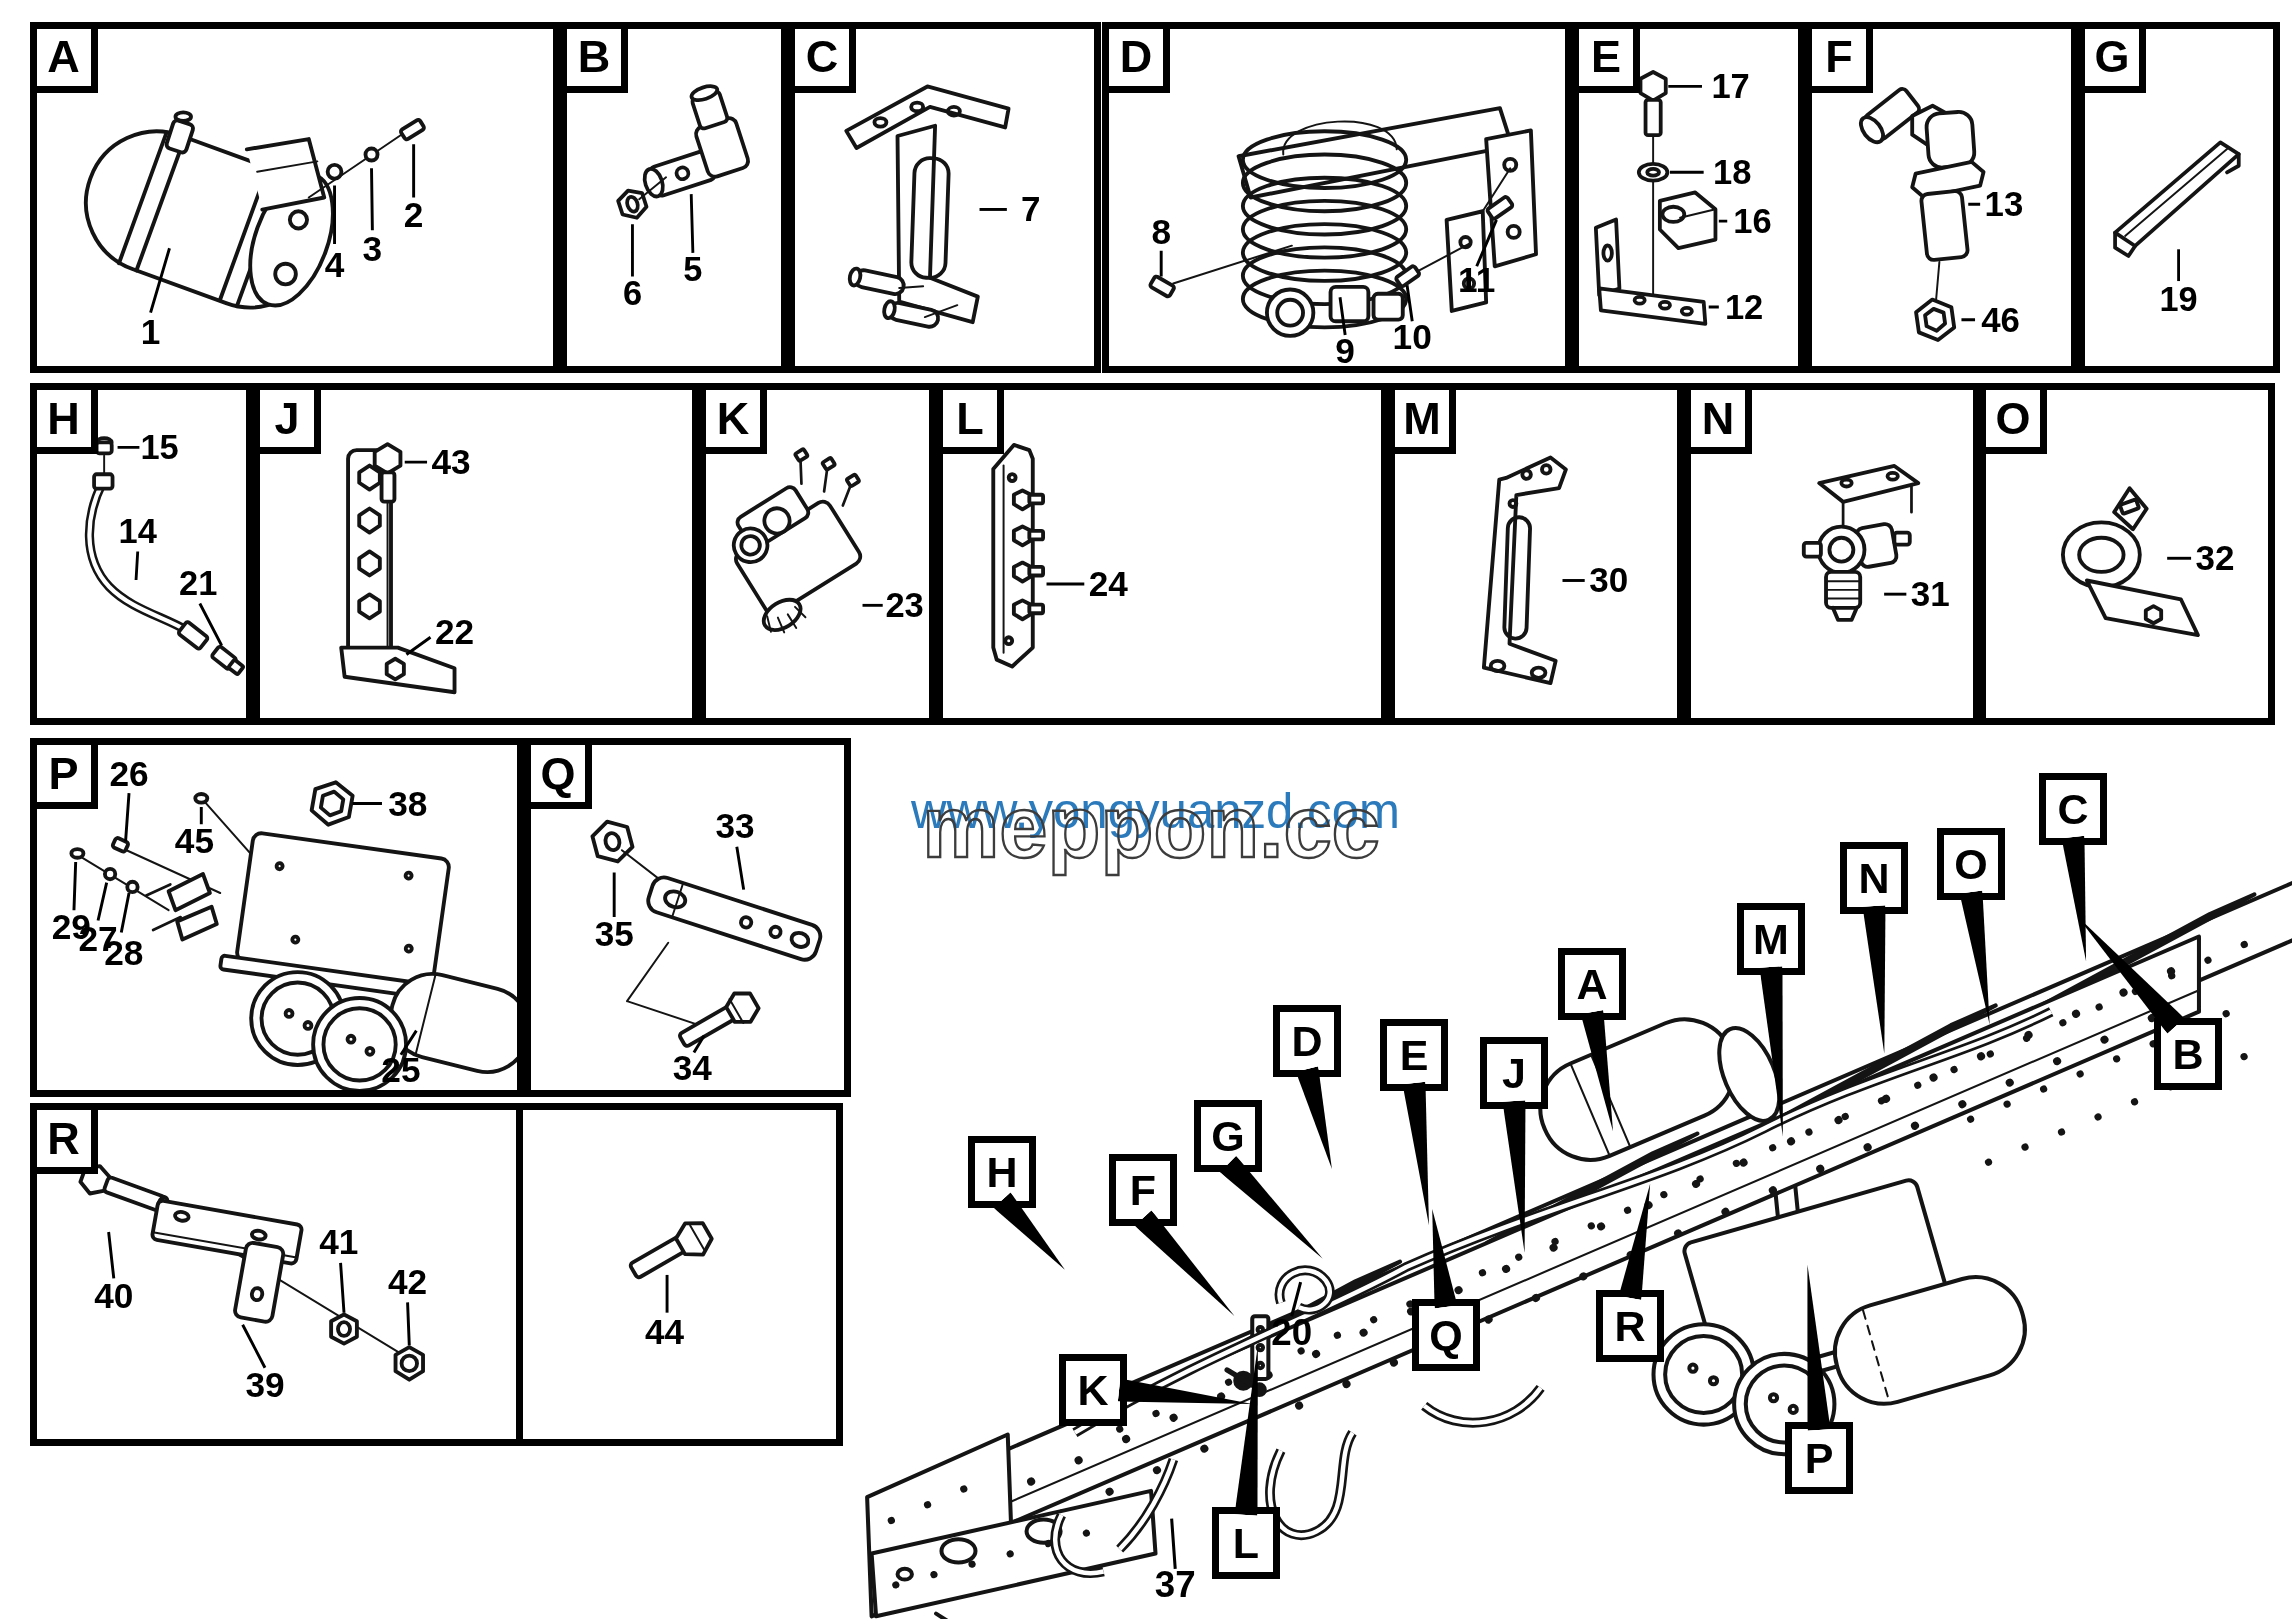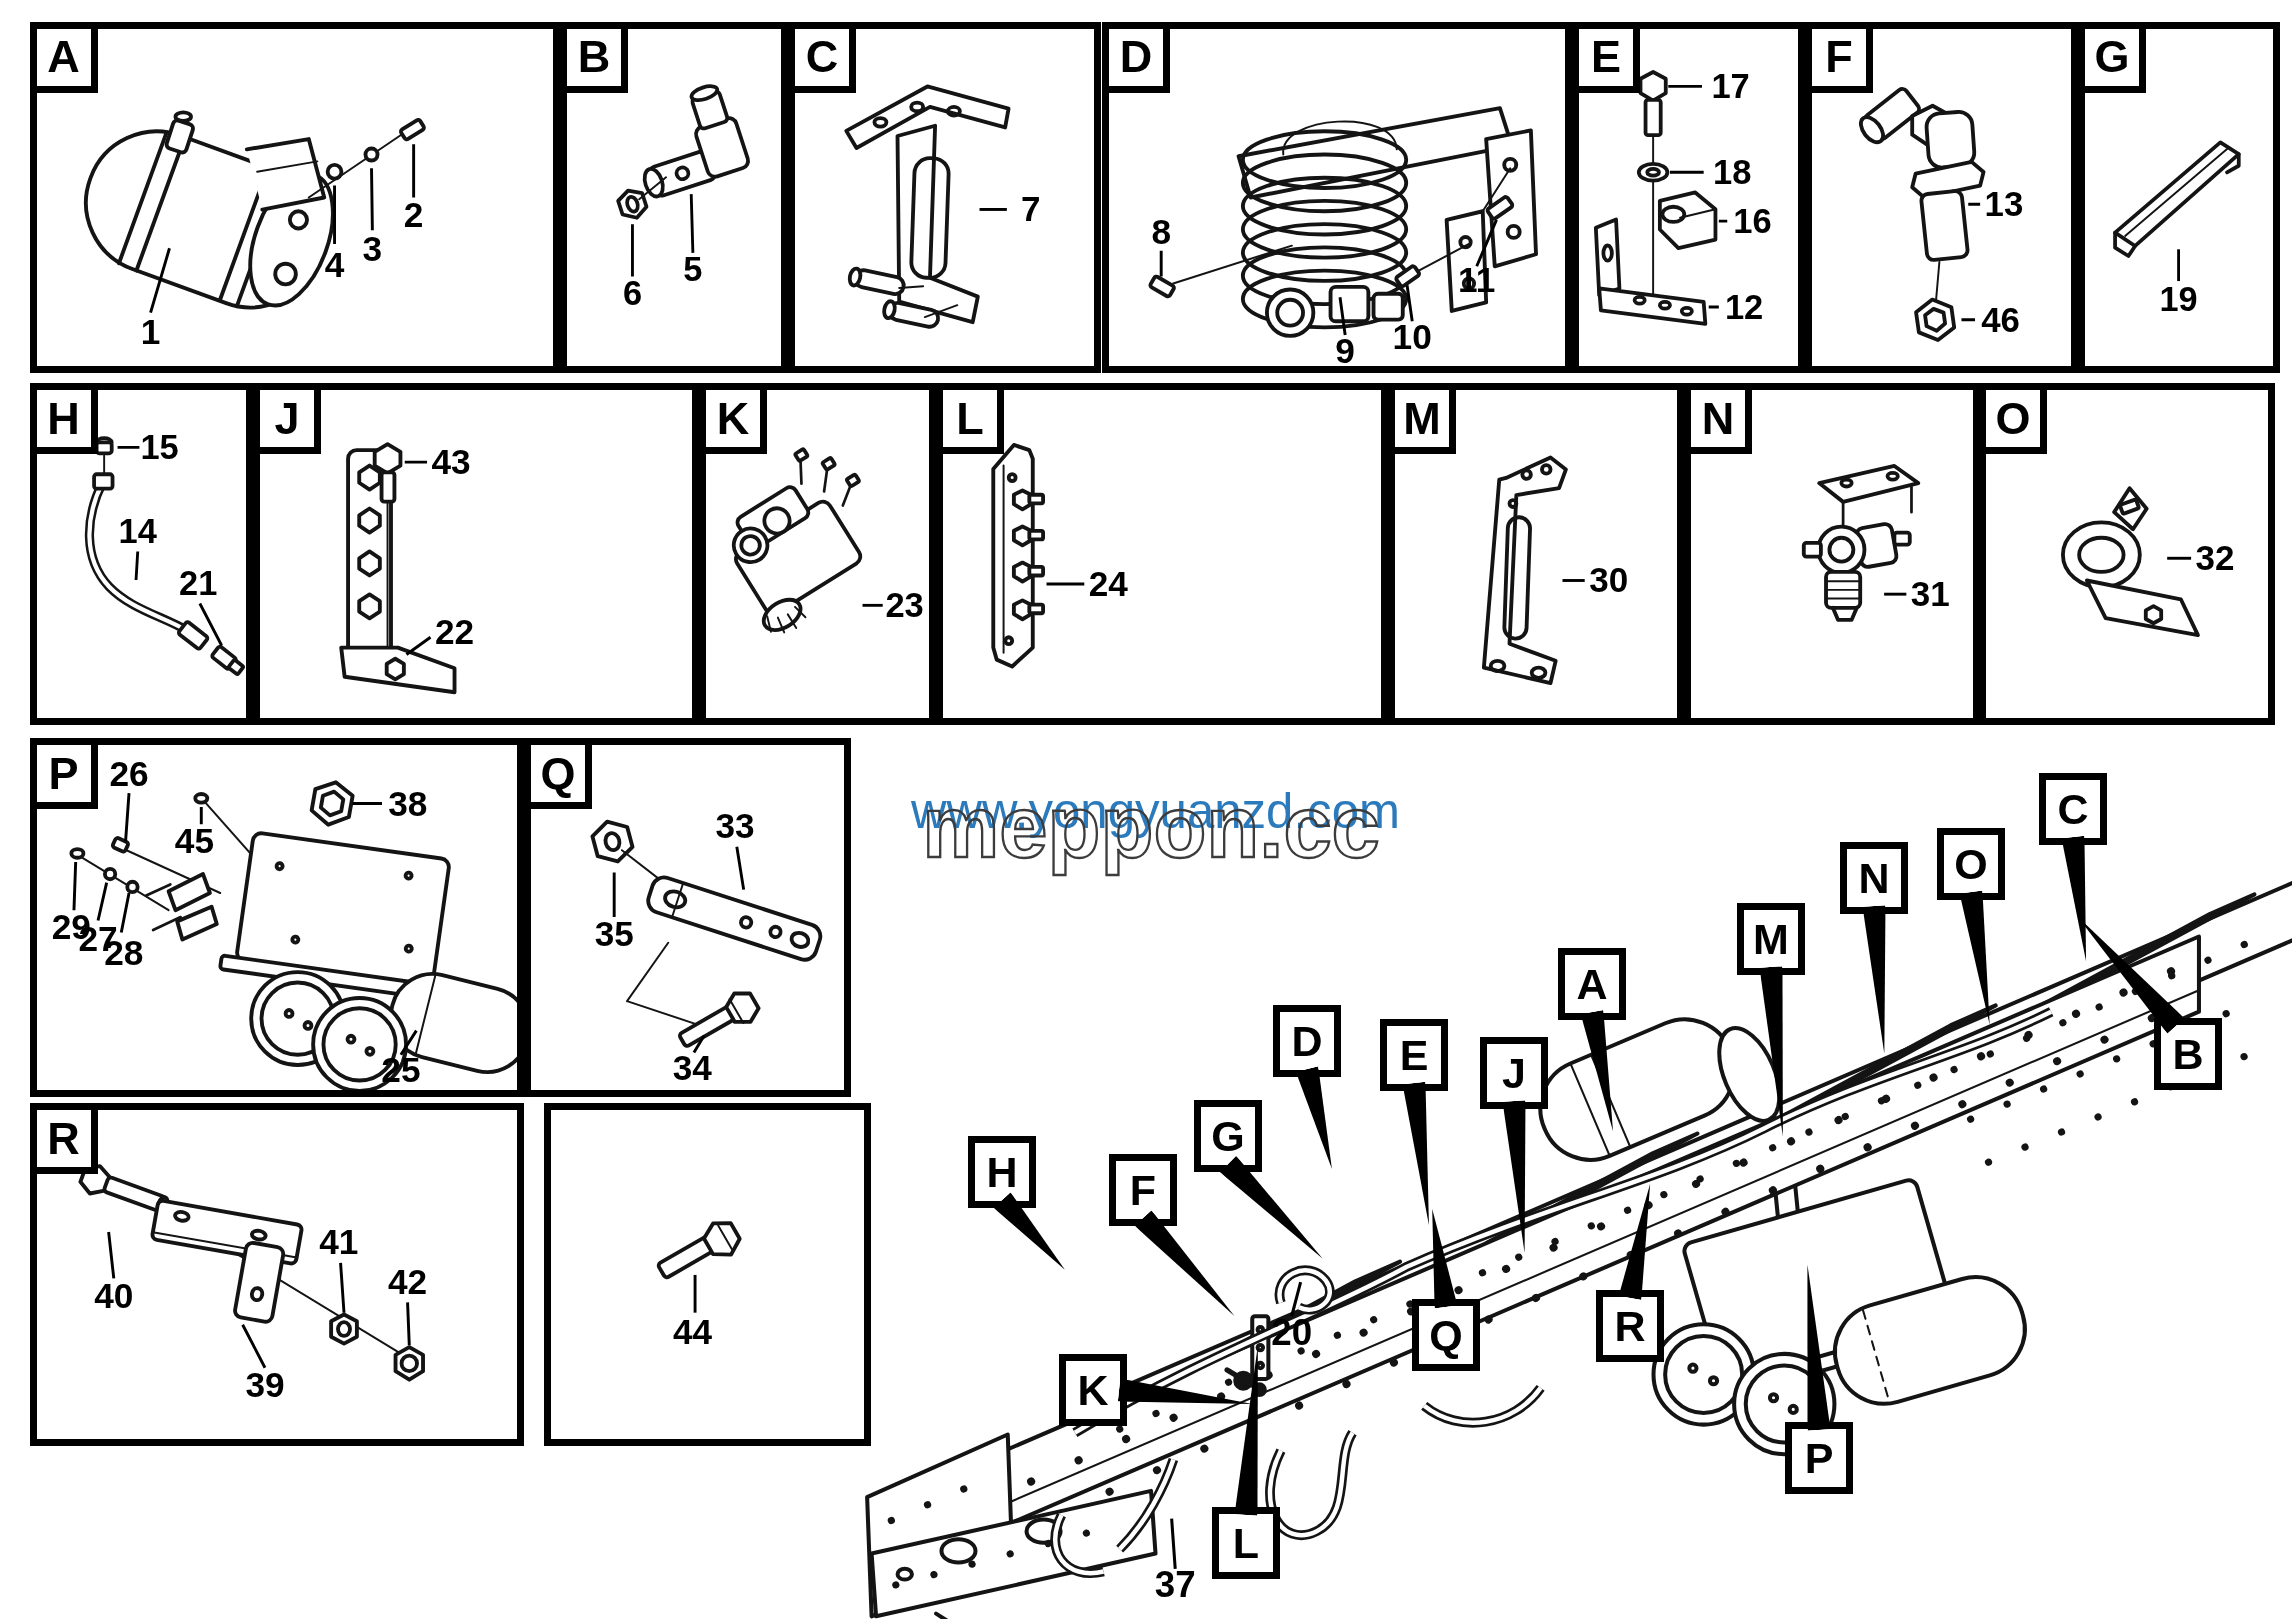--- a/index.html
+++ b/index.html
@@ -519,21 +519,21 @@
         <circle cx="430" cy="295" r="9"></circle>
       </g>
       <path class="ld" d="M86,196 L80,142 M262,300 L236,250 M350,178 L354,236 M428,224 L430,274"></path>
       <text class="num" x="86" y="230">40</text>
       <text class="num" x="262" y="334">39</text>
       <text class="num" x="348" y="168">41</text>
       <text class="num" x="428" y="214">42</text>
     </svg>
   </div>
 
-  <div class="cell" style="left:544px;top:1103px;width:327px;height:343px">
+  <div class="cell" style="left:516px;top:1103px;width:327px;height:343px">
     <svg class="art" viewBox="0 0 365 383">
       <g class="ln">
         <g transform="rotate(-30 185 155)">
           <rect x="120" y="146" width="80" height="19" rx="4" fill="#fff"></rect>
           <polygon points="200,137 218,147 218,168 200,179 182,168 182,147" fill="#fff"></polygon>
           <path d="M204,142 v32" class="thin"></path>
         </g>
       </g>
       <path class="ld" d="M168,192 L168,236"></path>
       <text class="num" x="165" y="272">44</text>

